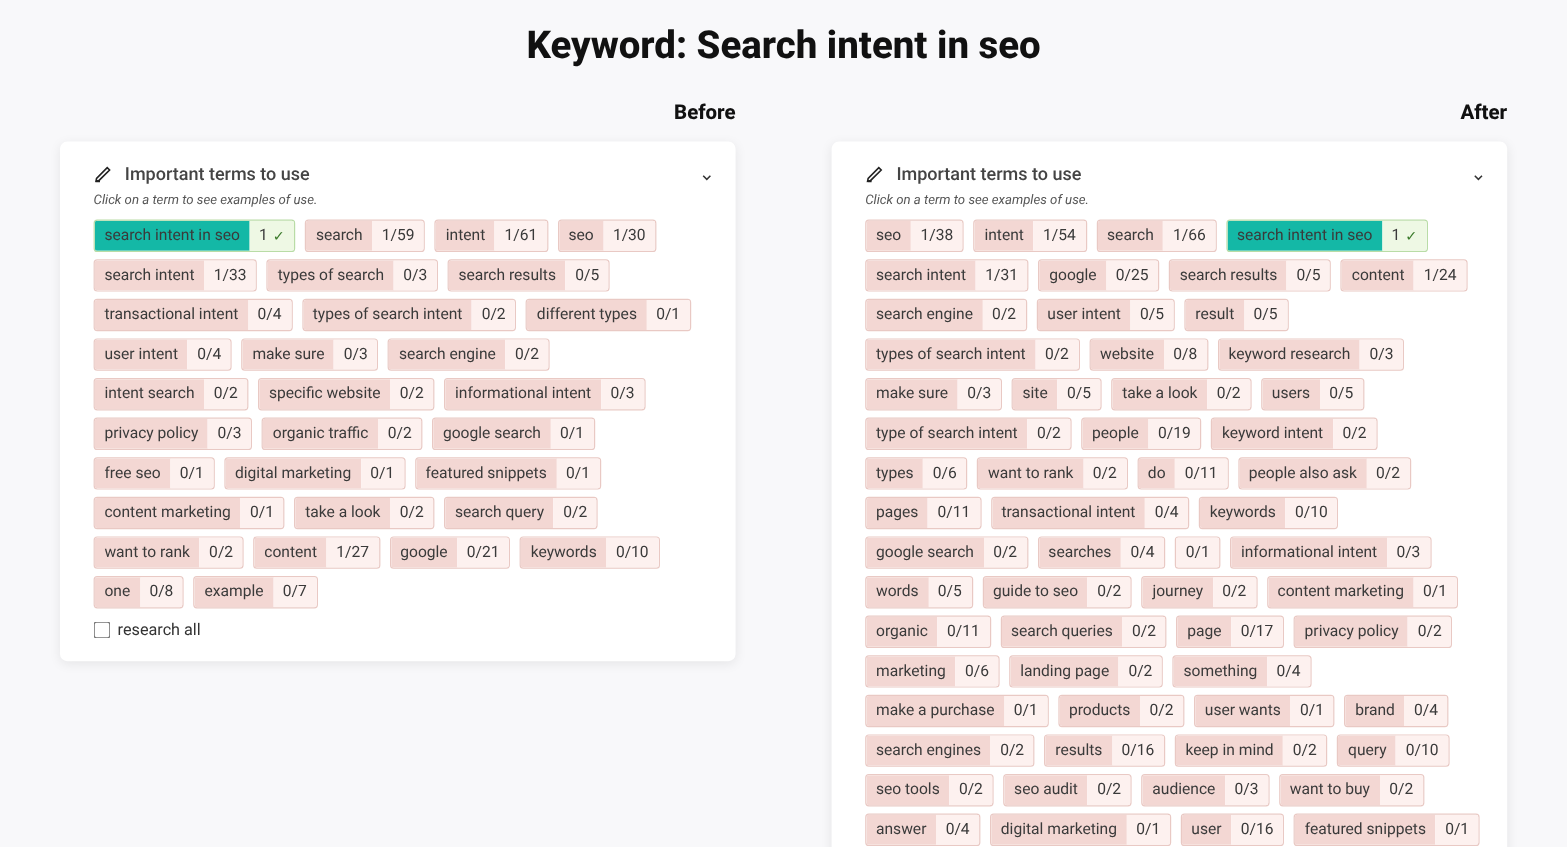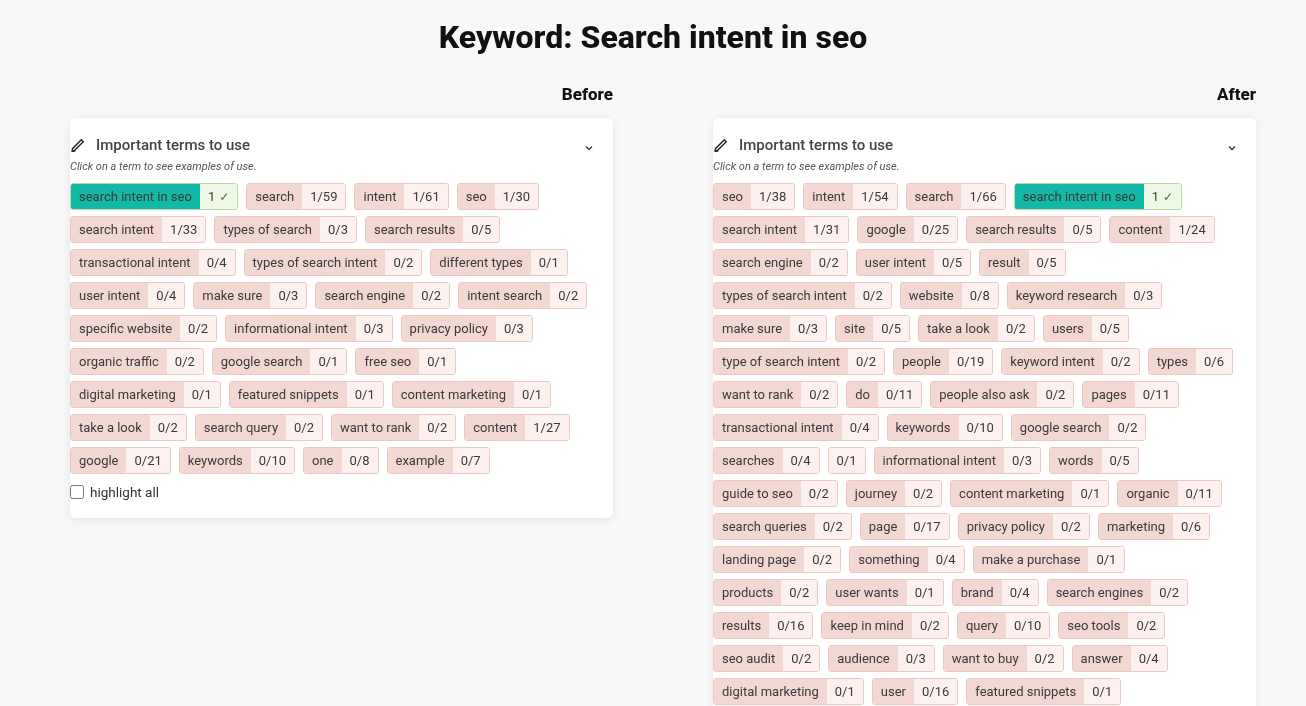--- a/index.html
+++ b/index.html
@@ -29,22 +29,21 @@
     text-align: right;
     font-size: 17px;
     font-weight: 800;
     margin-bottom: 14px;
     color: #111;
   }
   .card {
     background: #fff;
     border-radius: 6px;
     box-shadow: 0 2px 10px rgba(0,0,0,0.08);
-    padding: 18px 18px 18px 0;
-    margin-left: 20px;
+    padding: 18px 18px 18px 28px;
   }
   .card-head {
     display: flex;
     align-items: center;
     justify-content: space-between;
     margin-bottom: 6px;
   }
   .card-head-left {
     display: flex;
     align-items: center;
@@ -265,21 +264,21 @@
             <span class="t-label">one</span>
             <span class="t-count">0/8</span>
           </span>
           <span class="term">
             <span class="t-label">example</span>
             <span class="t-count">0/7</span>
           </span>
         </div>
       <label class="highlight-row">
         <input type="checkbox" style="">
-        <span>highlight all</span>
+        <span>research all</span>
       </label>
     </div>
   </div>
 
   <div class="col">
     <div class="col-title">After</div>
     <div class="card">
       <div class="card-head">
         <div class="card-head-left">
           <span class="pencil-icon">

